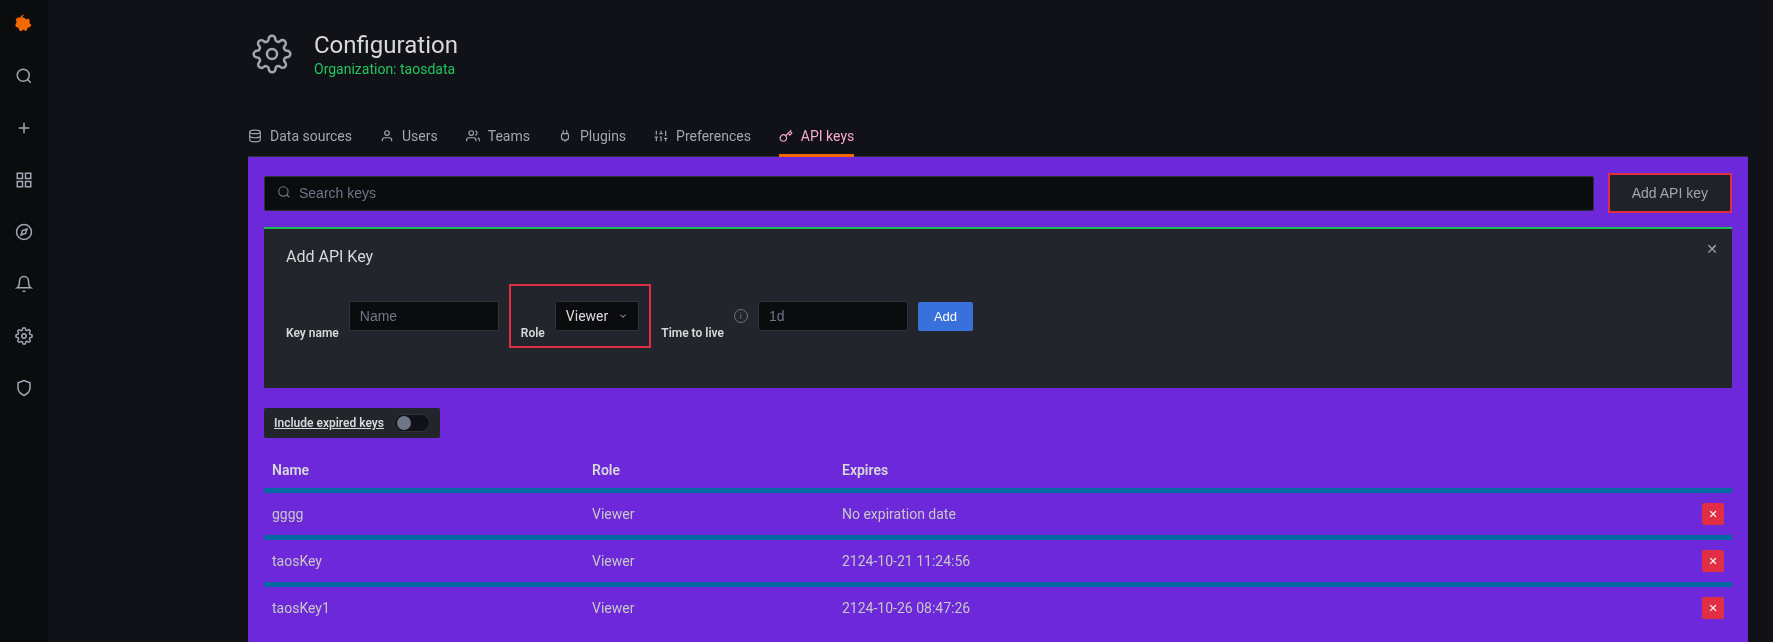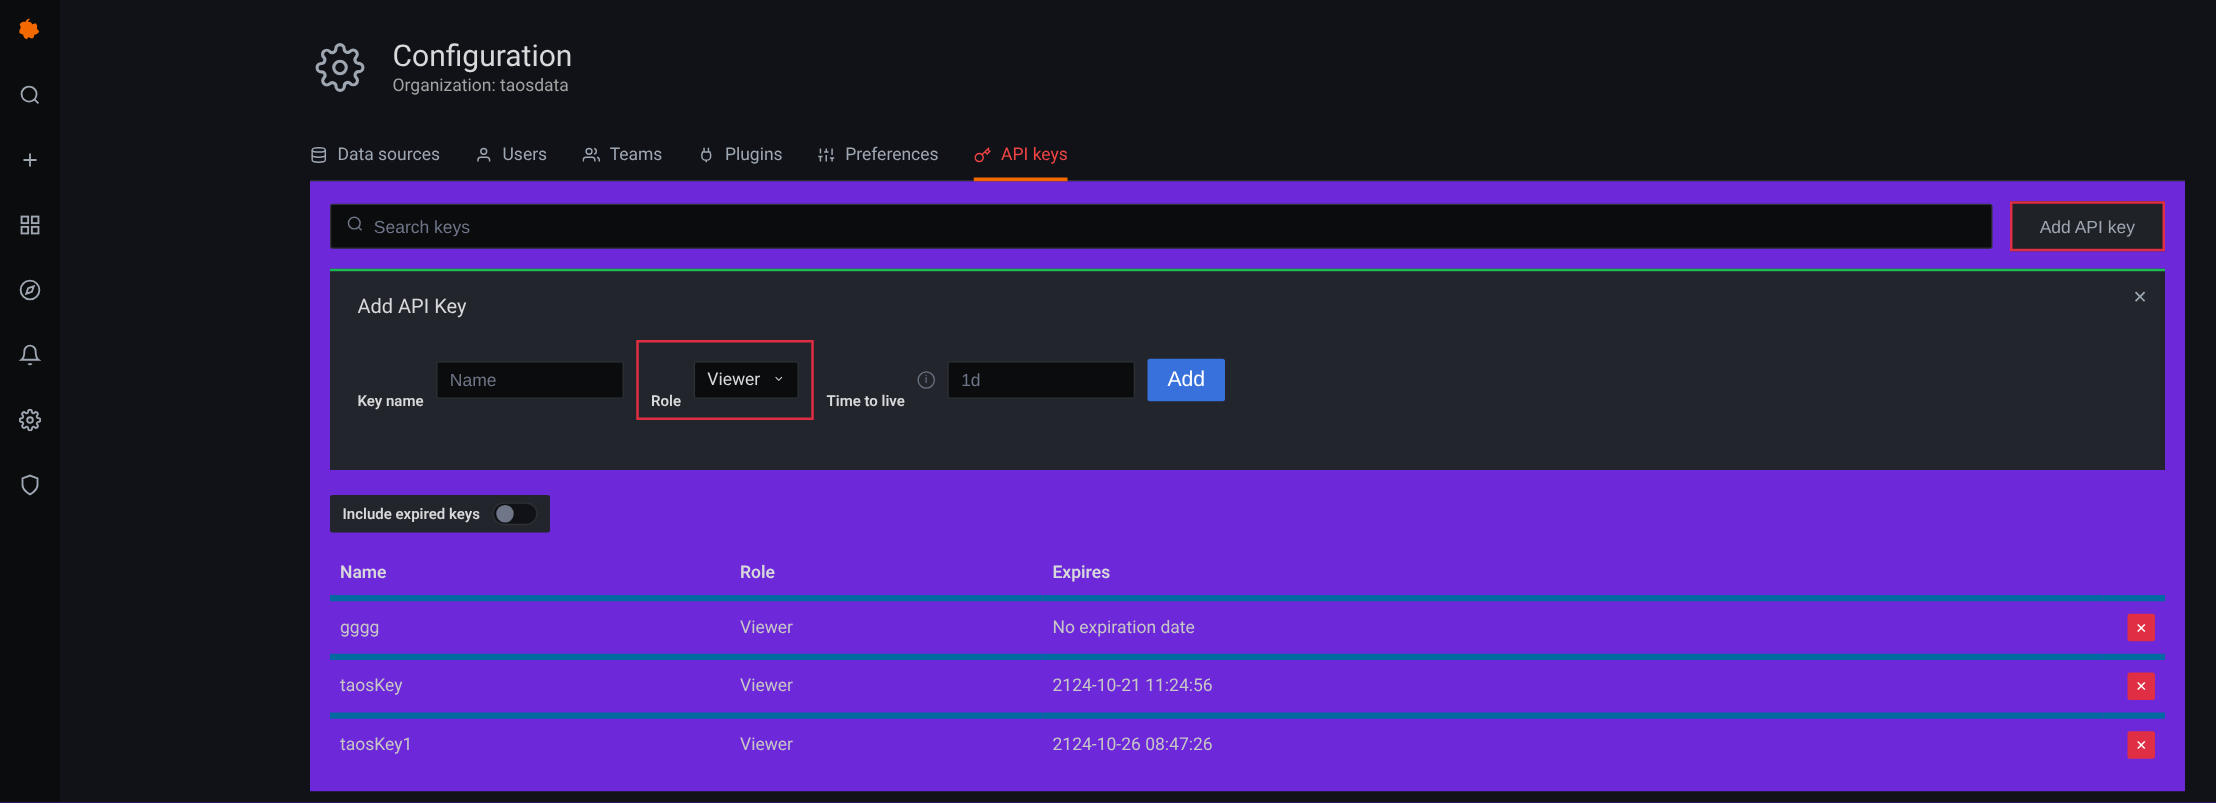--- a/index.html
+++ b/index.html
@@ -45,58 +45,58 @@
 }
 .content {
   max-width: 1500px;
   margin-left: 200px;
   padding-top: 30px;
 }
 .page-header {
   display: flex;
   align-items: center;
   gap: 18px;
-  margin-bottom: 28px;
+  margin-bottom: 40px;
 }
 .page-header-icon {
   width: 48px;
   height: 48px;
   display: flex;
   align-items: center;
   justify-content: center;
   color: #9fa7b3;
 }
 .page-title {
   font-size: 24px;
   font-weight: 400;
   color: #d8d9da;
 }
 .page-subtitle {
   font-size: 14px;
-  color: #a3a3a3;
+  color: #22c55e;
   margin-top: 2px;
 }
 .tabs {
   display: flex;
   gap: 28px;
   border-bottom: 1px solid #2c3235;
   margin-bottom: 0;
 }
 .tab {
   display: flex;
   align-items: center;
   gap: 8px;
   padding: 10px 0;
   color: #9fa7b3;
   cursor: pointer;
   border-bottom: 3px solid transparent;
   margin-bottom: -1px;
 }
 .tab.active {
-  color: #ef4444;
+  color: #f9a8d4;
   border-bottom-color: #f46800;
   text-align: center;
 }
 .tab-icon {
   display: inline-flex;
   align-items: center;
   justify-content: center;
 }
 .tab-content {
   background: #6d28d9;
@@ -212,35 +212,36 @@
   font-size: 9px;
   color: #6e7687;
 }
 .add-btn {
   background: #3871dc;
   border: none;
   color: #fff;
   padding: 7px 16px;
   border-radius: 2px;
   cursor: pointer;
-  font-size: 17px;
+  font-size: 13px;
 }
 .include-row {
   display: flex;
   align-items: center;
   gap: 10px;
   margin-bottom: 14px;
   background: #22252b;
   padding: 6px 10px;
   width: fit-content;
   border-radius: 2px;
 }
 .include-label {
   font-size: 12px;
   font-weight: 600;
+  text-decoration: underline;
 }
 .toggle {
   width: 36px;
   height: 18px;
   background: #111217;
   border: 1px solid #2c3235;
   border-radius: 10px;
   position: relative;
   cursor: pointer;
 }

